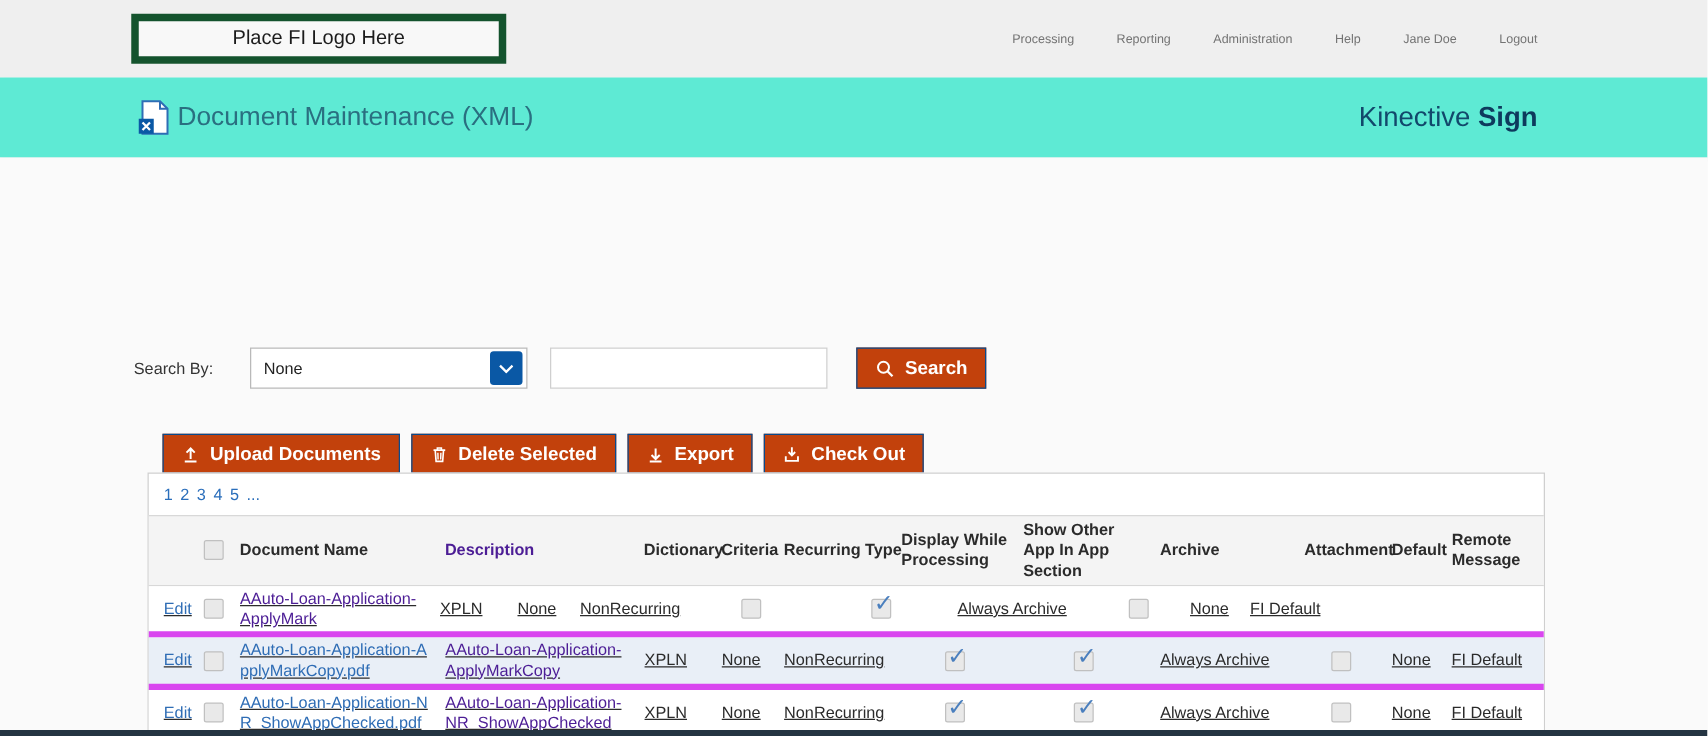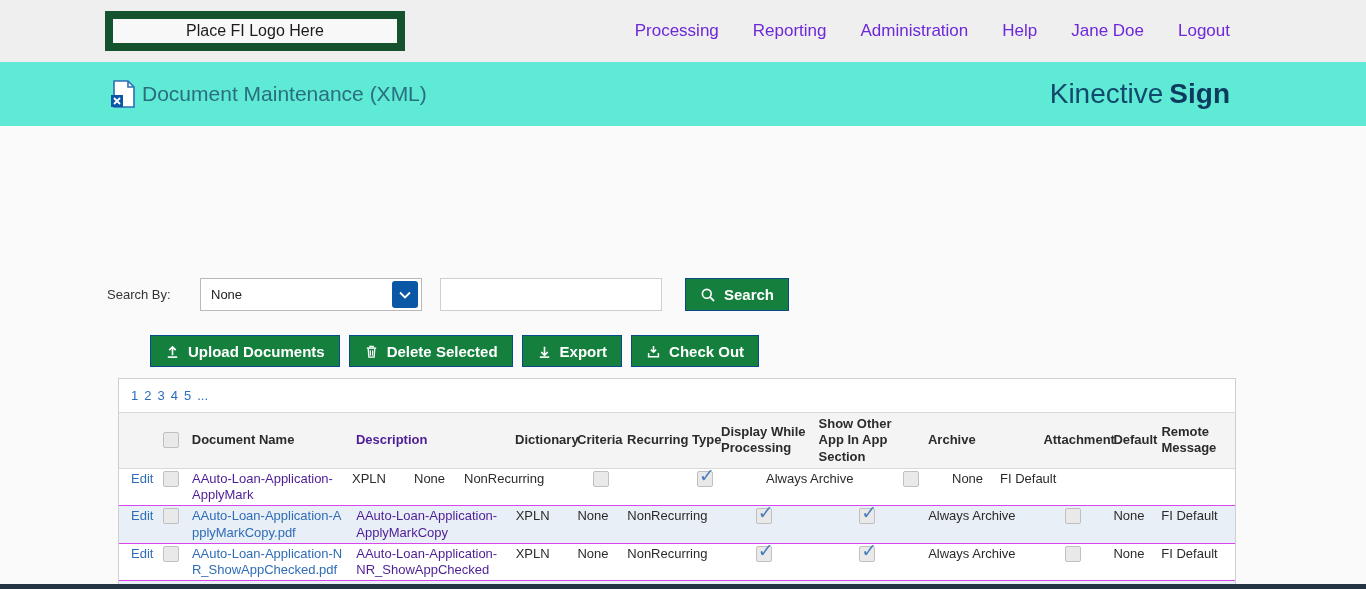--- a/index.html
+++ b/index.html
@@ -3,65 +3,65 @@
 <meta charset="utf-8">
 <style>
   * { box-sizing: border-box; margin: 0; padding: 0; }
   html,body { width:1366px; height:589px; }
   body { font-family: "Liberation Sans", sans-serif; background:#fafafa; }
   .app { position:relative; width:1366px; height:589px; overflow:hidden; background:#fafafa; }
 
   
   .topbar { position:absolute; top:0; left:0; width:100%; height:62px; background:#efefef; }
   .logo-box { position:absolute; left:105px; top:11px; width:300px; height:40px;
-    border:8px solid #14532d; background:#f8f8f8; display:flex; align-items:center; justify-content:center;
+    border:6px solid #14532d; background:#f8f8f8; display:flex; align-items:center; justify-content:center;
     font-size:16px; color:#1b1b1b; }
   .topnav { position:absolute; right:136px; top:0; height:62px; display:flex; align-items:center; gap:34px; }
-  .topnav .nav-item { font-size:17px; color:#6d28d9; cursor:pointer; white-space:nowrap; }
+  .topnav .nav-item { font-size:10px; color:#737373; cursor:pointer; white-space:nowrap; }
 
   
   .pagehead { position:absolute; top:62px; left:0; width:100%; height:64px; background:#5eead4;
     box-shadow:0 2px 3px rgba(0,0,0,0.08); }
   .doc-icon { position:absolute; left:109px; top:17px; width:28px; height:30px; }
   .page-title { position:absolute; left:142px; top:0; height:64px; display:flex; align-items:center;
     font-size:21px; color:#2a6f80; }
   .brand { position:absolute; right:136px; top:0; height:64px; display:flex; align-items:center;
-    font-size:28px; color:#12486b; }
+    font-size:22px; color:#12486b; }
   .brand .light { font-weight:400; }
   .brand .bold { font-weight:700; margin-left:6px; color:#0e3a5d;text-align:right; }
 
   
   .content { position:absolute; top:126px; left:0; width:100%; height:463px; background:#fafafa; }
 
   .search-label { position:absolute; left:107px; top:161px; font-size:13px; color:#333; }
   .dropdown { position:absolute; left:200px; top:152px; width:222px; height:33px; background:#fff;
     border:1px solid #b9b9b9; display:flex; align-items:center; cursor:pointer; }
   .dropdown .dd-value { flex:1; font-size:13px; color:#222; padding-left:10px; }
   .dropdown .dd-btn { width:26px; height:27px; margin-right:3px; background:#0a58a5; border-radius:3px;
     display:flex; align-items:center; justify-content:center; }
   .search-input { position:absolute; left:440px; top:152px; width:222px; height:33px;
     border:1px solid #cfcfcf; background:#fff; font-size:13px; padding:0 8px; outline:none; }
-  .btn { background:#15803d; color:#fff; border:1px solid #084a8c; display:flex; align-items:center;
+  .btn { background:#c2410c; color:#fff; border:1px solid #084a8c; display:flex; align-items:center;
     gap:8px; font-size:15px; font-weight:700; padding:0 14px; height:32px; cursor:pointer; white-space:nowrap; }
   .search-btn { position:absolute; left:685px; top:152px; height:33px; }
 
-  .toolbar { position:absolute; left:130px; top:209px; display:flex; gap:9px;margin-left:20px; }
+  .toolbar { position:absolute; left:130px; top:221px; display:flex; gap:9px; }
 
   
   .panel { position:absolute; left:118px; top:252px; width:1118px; height:440px; background:#fff;
     border:1px solid #cfcfcf; }
   .pagination { display:flex; gap:6px; padding:9px 12px; font-size:13px; }
   .page-link { color:#2a6ebb; cursor:pointer; }
 
   .thead { display:flex; background:#f4f4f4; border-top:1px solid #d8d8d8; border-bottom:1px solid #d8d8d8;
     font-size:13px; font-weight:700; color:#2b2b2b; min-height:38px; align-items:center; }
   .thead > div { padding:3px 6px; line-height:1.25; }
 
-  .trow { display:flex; align-items:flex-start; min-height:37px; border-bottom:1px solid #d946ef;
-    font-size:13px; color:#2b2b2b; background:#fff; }
+  .trow { display:flex; align-items:center; min-height:37px; border-bottom:5px solid #d946ef;
+    font-size:13px; color:#2b2b2b; background:#fff;text-decoration:underline; }
   .trow.alt { background:#e9eff7; }
   .trow > div { padding:2px 6px; line-height:1.25; }
 
   .c-edit { width:37px; padding-left:12px !important; }
   .c-check { width:30px; display:flex; justify-content:center; }
   .c-name { width:165px; word-break:break-all; }
   .c-desc { width:160px; word-break:break-all; color:#4c1d95; }
   .c-dict { width:62px; }
   .c-crit { width:50px; }
   .c-recur { width:94px; white-space:nowrap; }

